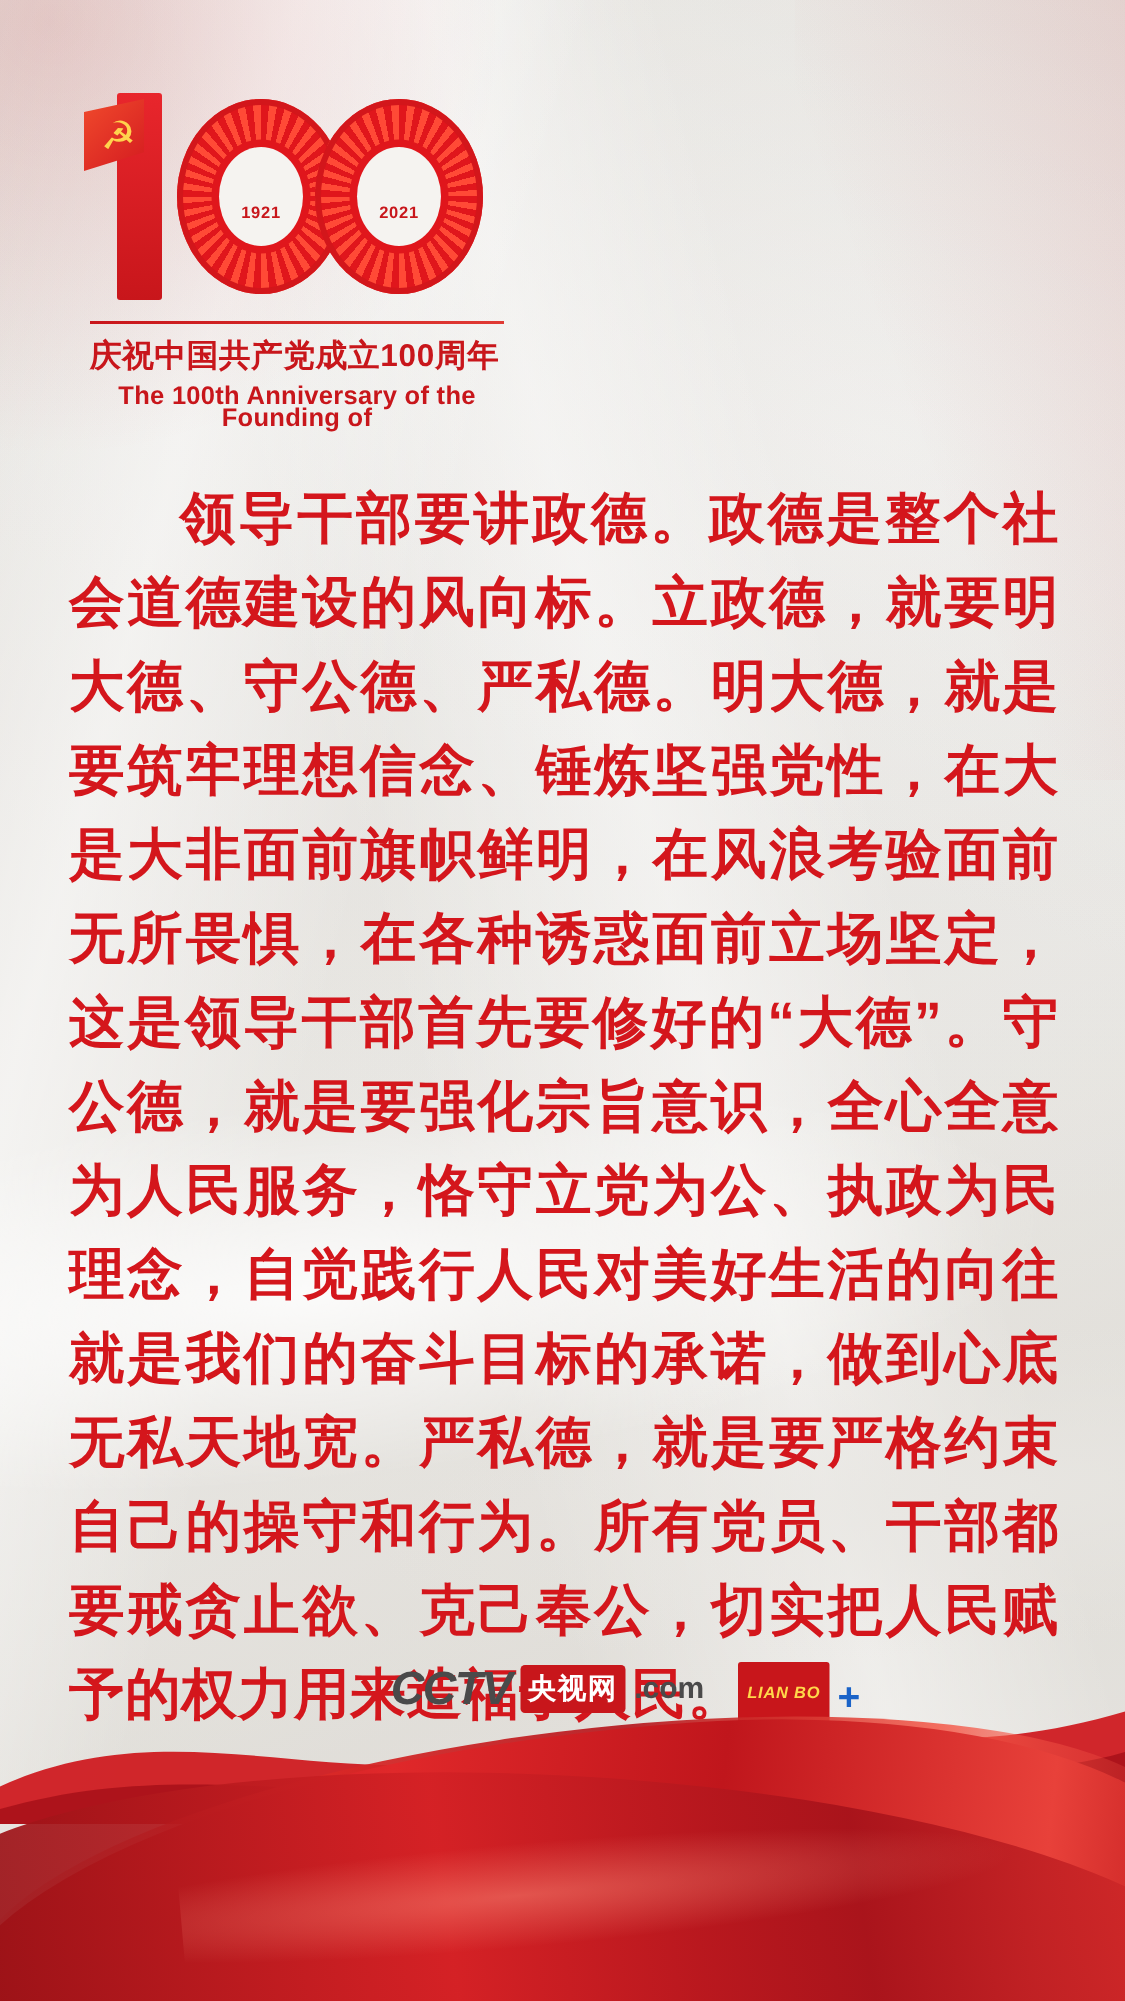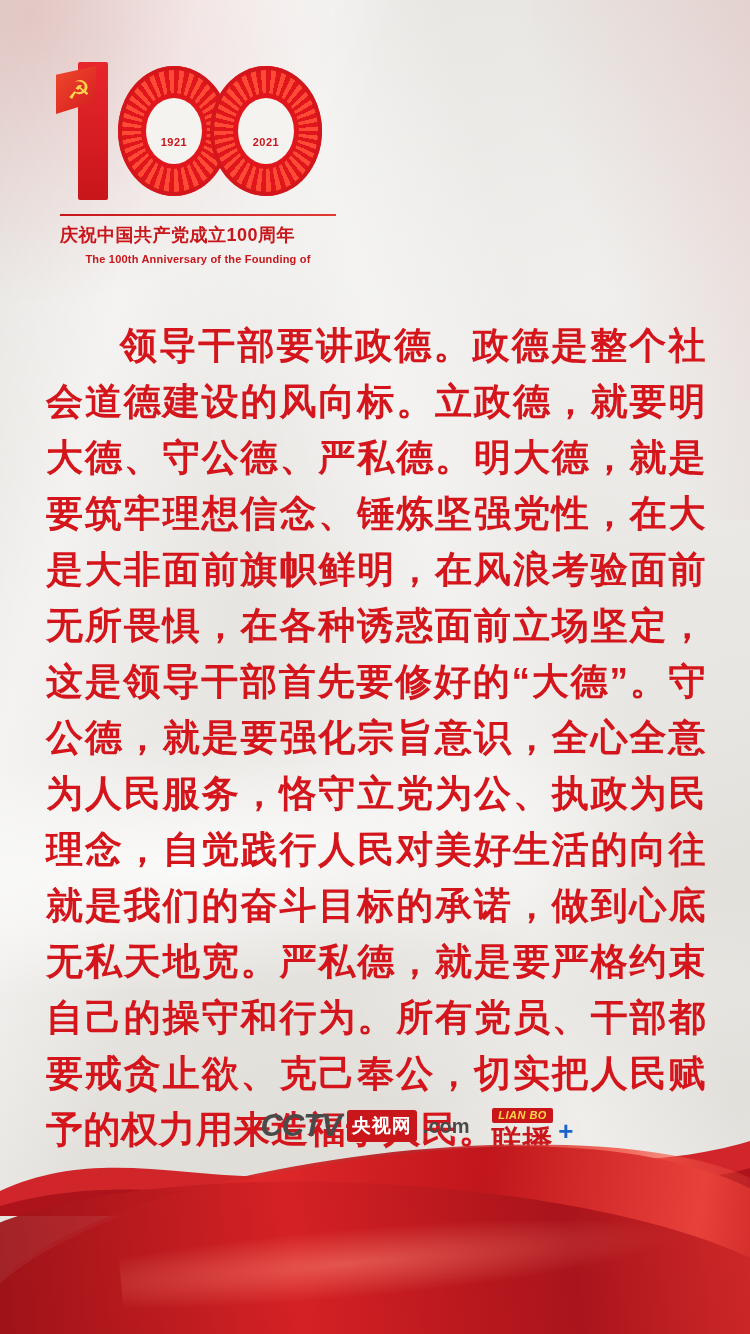--- a/index.html
+++ b/index.html
@@ -150,28 +150,28 @@
   .year.y2 { left: 150px; }
 
   .emblem-rule {
     margin-top: 8px;
     width: 276px;
     height: 2px;
     background: linear-gradient(90deg,#c8161b,#e03a34);
   }
   .emblem-cn {
     margin-top: 7px;
-    font-size: 18px;
+    font-size: 21px;
     font-weight: bold;
     color: #c8161b;
     letter-spacing: 0.5px;
     white-space: nowrap;
   }
   .emblem-en1, .emblem-en2 {
-    font-size: 11px;
+    font-size: 17px;
     font-weight: bold;
     color: #c8161b;
     letter-spacing: 0.2px;
     line-height: 15px;
     text-align: center;
     width: 276px;
   }
   .emblem-en1 { margin-top: 5px; }
 
   
@@ -249,21 +249,21 @@
     flex-direction: column;
     align-items: center;
     line-height: 1;
   }
   .lianbo-top {
     background: #c8161b;
     color: #ffd84a;
     font-size: 11px;
     font-weight: bold;
     font-style: italic;
-    padding: 2px 6px;
+    padding: 16px 6px;
     border-radius: 2px;
     letter-spacing: 0.5px;
   }
   .lianbo-main {
     margin-top: 3px;
     font-size: 30px;
     font-weight: bold;
     color: #c8161b;
     letter-spacing: 1px;
   }

